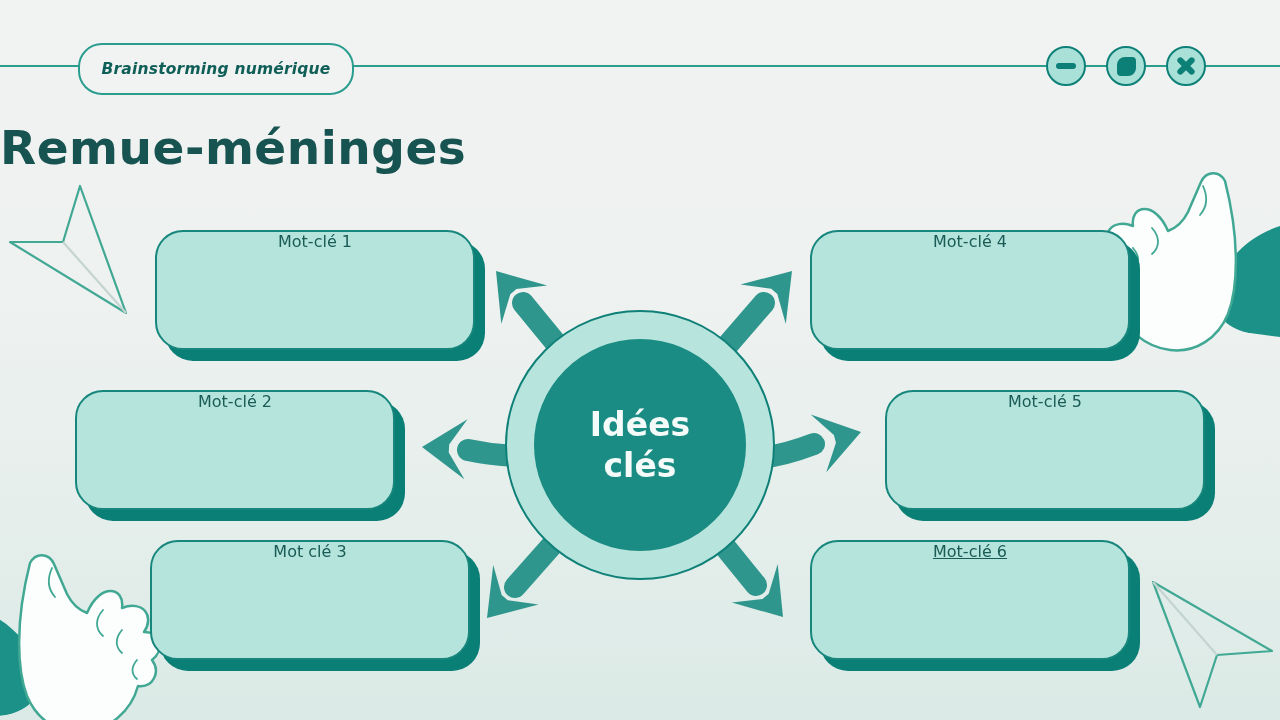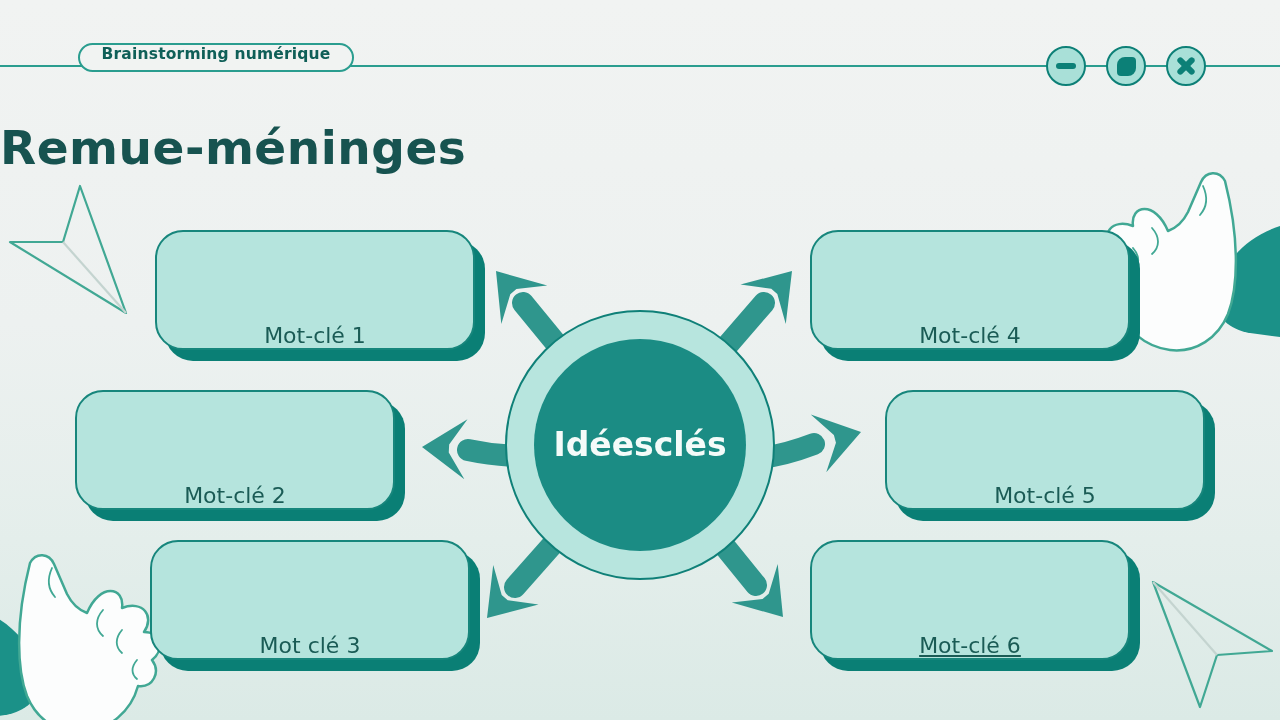--- a/index.html
+++ b/index.html
@@ -2,23 +2,23 @@
 <html><head>
 <meta charset="utf-8">
 <style>
   html,body{margin:0;padding:0;}
   body{width:1280px;height:720px;font-family:"DejaVu Sans","Liberation Sans",sans-serif;}
   .stage{position:relative;width:1280px;height:720px;overflow:hidden;
     background:linear-gradient(180deg,#f1f3f2 0%,#edf1f0 45%,#e4eeeb 75%,#dbeae6 100%);}
 
   
   .header-line{position:absolute;left:0;right:0;top:65px;height:2px;background:#2a9d8f;}
-  .badge{position:absolute;left:78px;top:43px;width:276px;height:29px;box-sizing:border-box;
+  .badge{position:absolute;left:78px;top:43px;width:276px;height:52px;box-sizing:border-box;
     border:2px solid #2a9d8f;border-radius:24px;background:#f1f3f2;
-    display:flex;justify-content:center;}
+    display:flex;align-items:center;justify-content:center;font-style:italic;}
   .badge span{color:#0f5f58;font-weight:700;font-size:15.5px;letter-spacing:.2px;}
   .winbtns{position:absolute;top:46px;left:1046px;display:flex;gap:20px;}
   .wbtn{width:40px;height:40px;border-radius:50%;background:#a9e0d8;border:2px solid #0d8077;
     box-sizing:border-box;display:flex;align-items:center;justify-content:center;cursor:pointer;}
   .glyph-minus{width:20px;height:6px;border-radius:3px;background:#0c8077;}
   .glyph-square{width:19px;height:19px;background:#0c8077;border-radius:8px 4px 8px 4px;}
   .glyph-x{position:relative;width:24px;height:24px;}
   .glyph-x .xbar{position:absolute;left:1px;top:9px;width:22px;height:6px;border-radius:3px;background:#0c8077;}
   .glyph-x .a{transform:rotate(45deg);} .glyph-x .b{transform:rotate(-45deg);}
 
@@ -26,31 +26,31 @@
   .title{position:absolute;top:120px;left:0;width:100%;margin:0;text-align:left;
     font-size:47px;font-weight:bold;color:#175350;letter-spacing:.5px;}
 
   
   .layer{position:absolute;left:0;top:0;width:1280px;height:720px;pointer-events:none;}
 
   
   .node{position:absolute;width:320px;height:120px;box-sizing:border-box;
     background:#b5e4dd;border:2px solid #17867c;border-radius:28px;
     box-shadow:10px 11px 0 #0a7f75;
-    display:flex;align-items:flex-end;justify-content:center;
-    font-size:22px;color:#1a5b55;cursor:pointer;}
+    display:flex;align-items:flex-start;justify-content:center;
+    font-size:16px;color:#1a5b55;cursor:pointer;}
   .n1{left:155px;top:230px;} .n2{left:75px;top:390px;} .n3{left:150px;top:540px;}
   .n4{left:810px;top:230px;} .n5{left:885px;top:390px;} .n6{left:810px;top:540px;text-decoration:underline;}
 
   
   .hub-outer{position:absolute;left:505px;top:310px;width:270px;height:270px;box-sizing:border-box;
     background:#b7e5de;border:2px solid #0f8078;border-radius:50%;
     display:flex;align-items:center;justify-content:center;cursor:pointer;}
   .hub-inner{width:212px;height:212px;border-radius:50%;background:#1b8c84;
-    display:flex;flex-direction:row;align-items:center;justify-content:center;}
+    display:flex;flex-direction:column;align-items:center;justify-content:center;}
   .hub-inner span{display:block;color:#f4fbf9;font-weight:bold;font-size:33px;line-height:1.25;}
 </style>
 </head>
 <body>
 
 <div class="stage">
 
   <div class="header-line"></div>
 
   <div class="badge">

